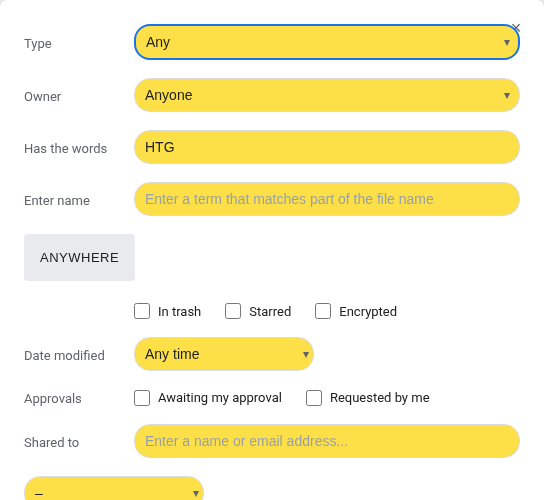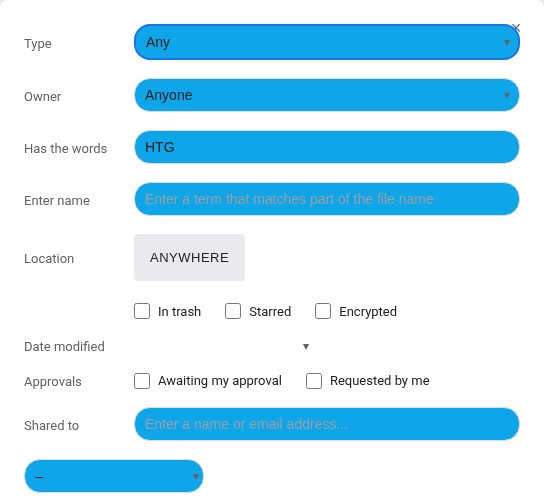--- a/index.html
+++ b/index.html
@@ -58,21 +58,21 @@
     .field-wrap {
       flex: 1;
     }
     select, input[type="text"] {
       width: 100%;
       border: 1px solid #dadce0;
       border-radius: 16px;
       padding: 8px 10px;
       font-size: 14px;
       color: #202124;
-      background: #0ea5e9;
+      background: #fde047;
       outline: none;
       appearance: none;
       -webkit-appearance: none;
     }
     .select-wrap {
       position: relative;
     }
     .select-wrap .chevron {
       position: absolute;
       right: 10px;
@@ -179,21 +179,20 @@
     </div>
 
     <div class="row">
       <div class="label">Enter name</div>
       <div class="field-wrap">
         <input type="text" placeholder="Enter a term that matches part of the file name" style="">
       </div>
     </div>
 
     <div class="row">
-      <div class="label">Location</div>
       <div class="field-wrap">
         <button class="anywhere-btn">ANYWHERE</button>
       </div>
     </div>
 
     <div class="row">
       <div class="label"></div>
       <div class="checkboxes-row field-wrap">
         <label class="checkbox-item">
           <input type="checkbox" id="in-trash" style="">
@@ -206,20 +205,29 @@
         <label class="checkbox-item">
           <input type="checkbox" id="encrypted" style="">
           <span class="checkbox-label">Encrypted</span>
         </label>
       </div>
     </div>
 
     <div class="row">
       <div class="label">Date modified</div>
       <div class="field-wrap select-wrap">
+        <select style="width:180px;">
+          <option>Any time</option>
+          <option>Today</option>
+          <option>Last 7 days</option>
+          <option>Last 30 days</option>
+          <option>Last 90 days</option>
+          <option>Last year</option>
+          <option>Custom date range</option>
+        </select>
         <span class="chevron" style="right: calc(100% - 175px);">▾</span>
       </div>
     </div>
 
     <div class="row">
       <div class="label">Approvals</div>
       <div class="approvals-row field-wrap">
         <label class="checkbox-item">
           <input type="checkbox" id="awaiting-approval" style="">
           <span class="checkbox-label">Awaiting my approval</span>

